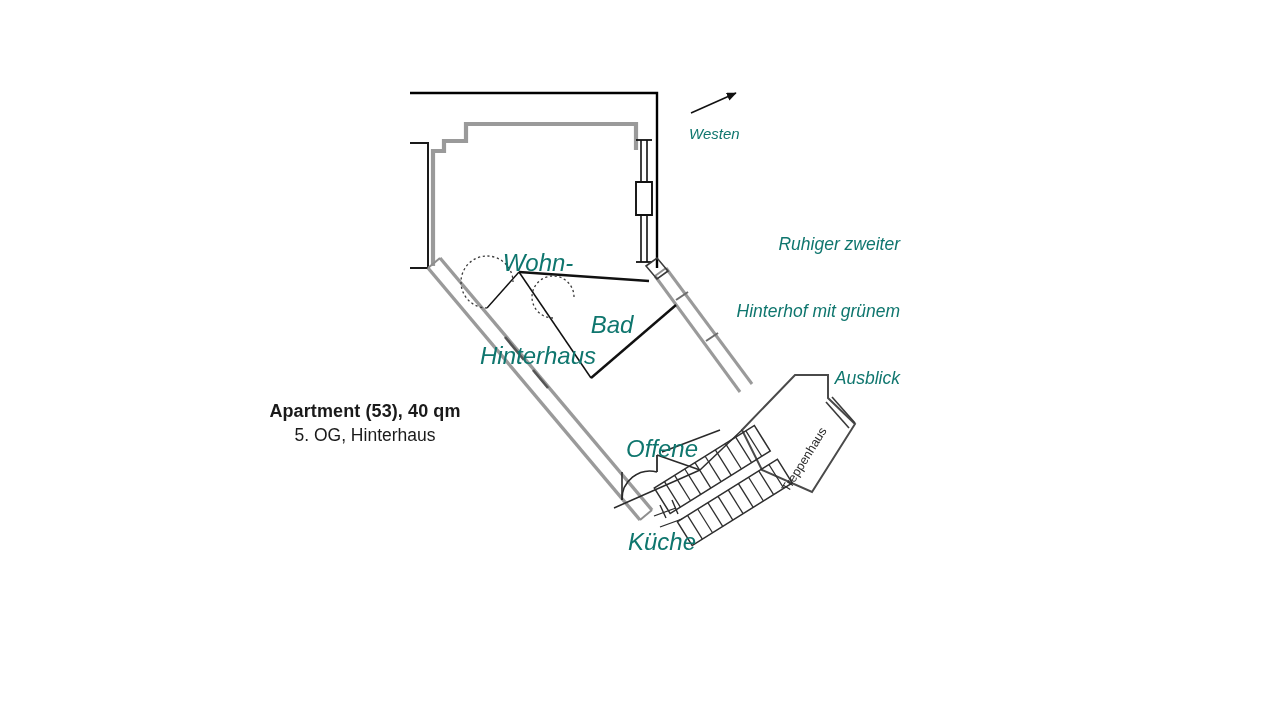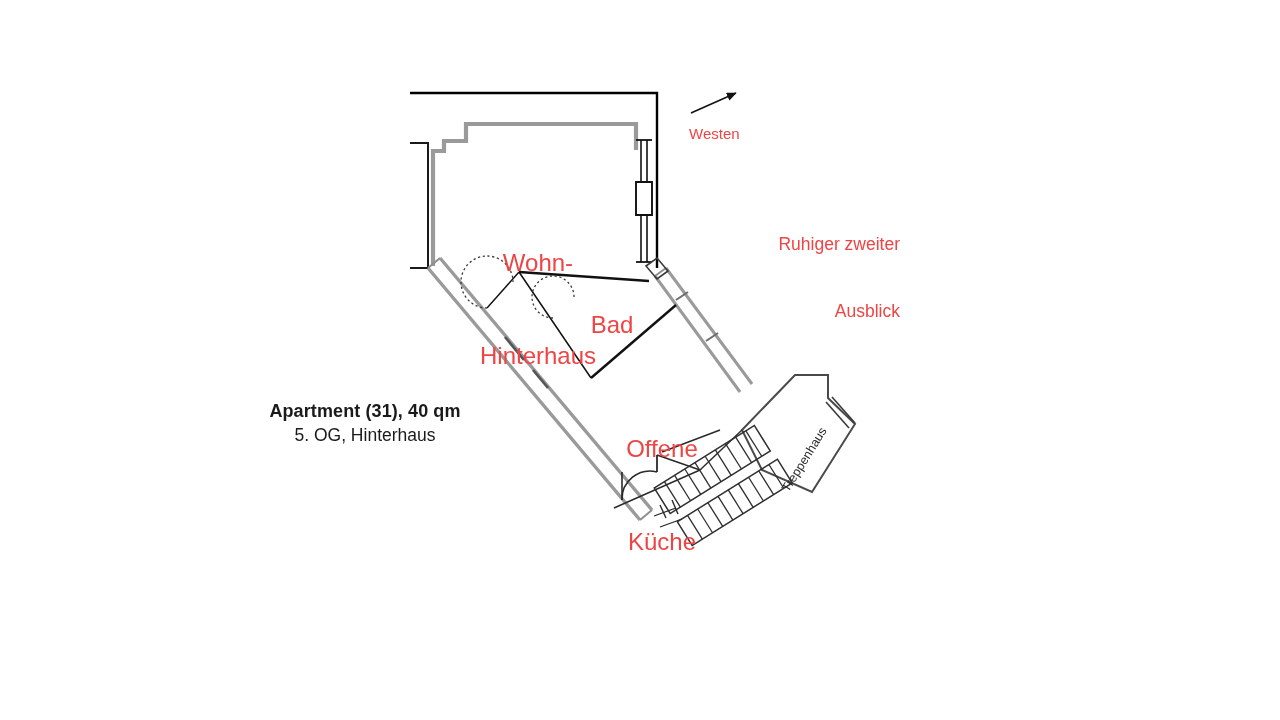--- a/index.html
+++ b/index.html
@@ -36,21 +36,22 @@
     left: 0;
     top: 0;
     width: 1280px;
     height: 720px;
     pointer-events: none;
   }
   .lbl {
     position: absolute;
     white-space: pre;
     line-height: 1.28;
-    color: #ef4444;
+    color: #0f766e;
+    font-style: italic;
   }
   .room-label {
     font-size: 24px;
     text-align: center;
   }
   .note-label {
     font-size: 17.5px;
     text-align: right;
   }
   .compass-label {
@@ -239,24 +240,25 @@
 
     <div class="lbl room-label" style="left:577px; top:310px; width:70px;text-align:center;">Bad</div>
 
     <div class="lbl room-label" style="left:612px; top:373px; width:100px;">
       <div>Offene</div>
       <div>Küche</div>
     </div>
 
     <div class="lbl note-label" style="left:700px; top:188px; width:200px;">
       <div>Ruhiger zweiter</div>
+      <div>Hinterhof mit grünem</div>
       <div>Ausblick</div>
     </div>
 
     <div class="stair-label" style="left:779px; top:487px; transform: rotate(-58deg);">Treppenhaus</div>
 
     <div class="addr-block" style="left:250px; top:400px; width:230px;">
-      <div class="addr-title">Apartment (31), 40 qm</div>
+      <div class="addr-title">Apartment (53), 40 qm</div>
       <div>5. OG, Hinterhaus</div>
     </div>
 
   </div>
 </div>
 
 </body></html>

